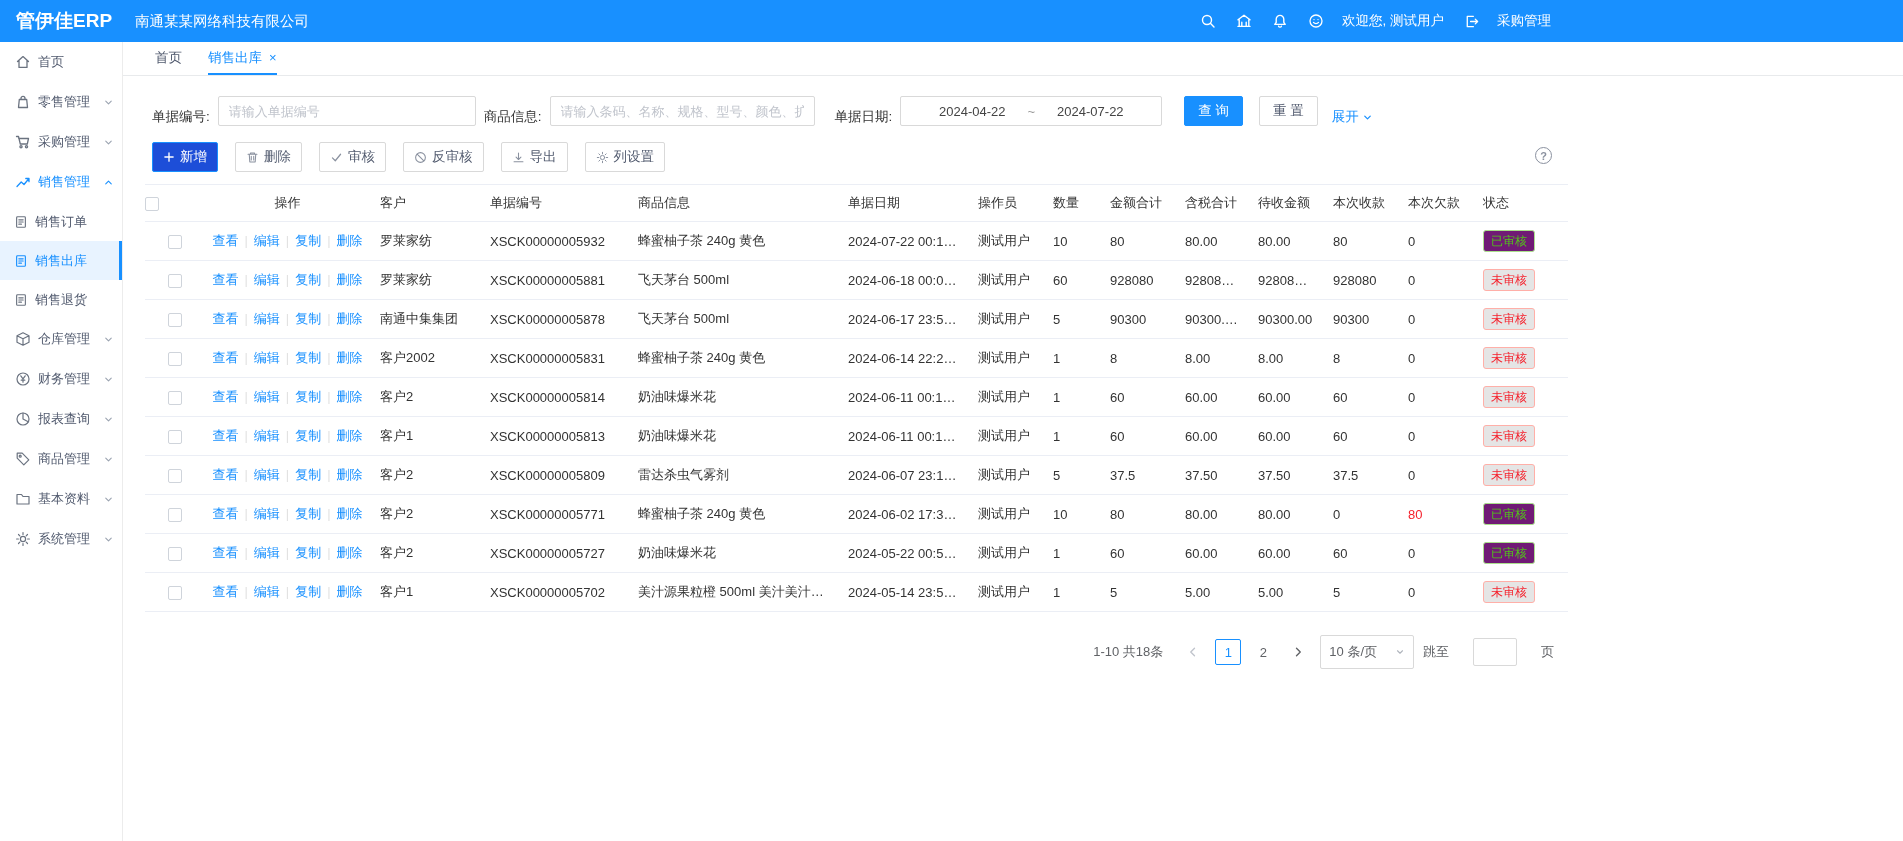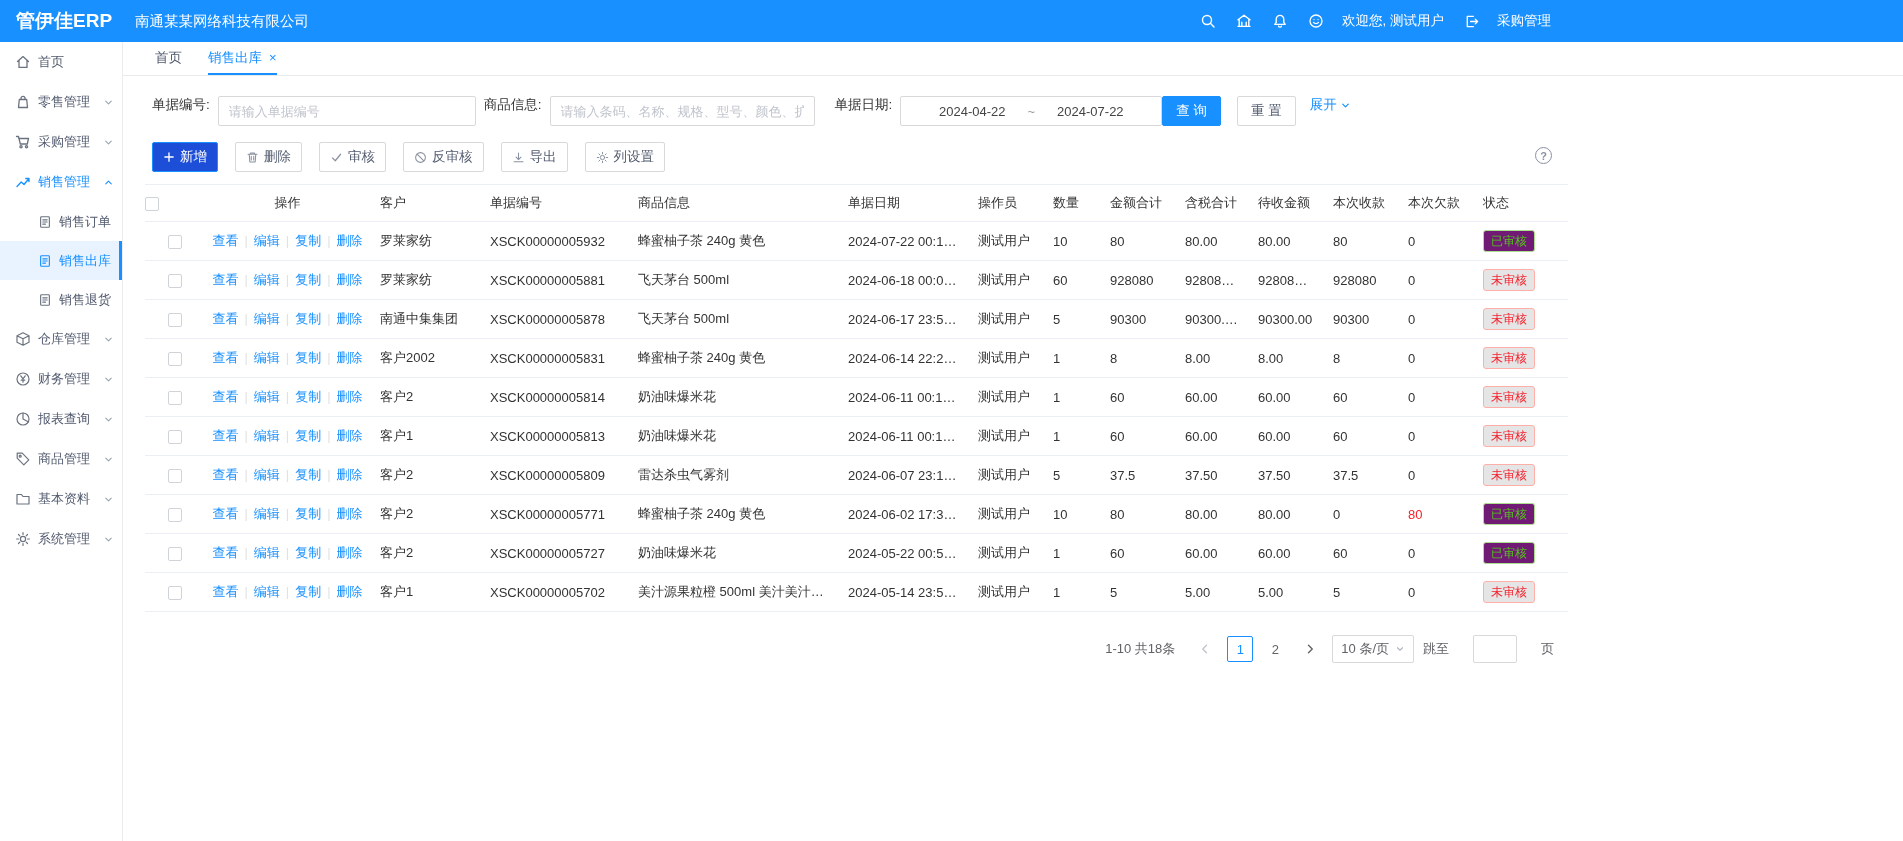--- a/index.html
+++ b/index.html
@@ -18,42 +18,42 @@
   .huser,.hlogout{display:flex;align-items:center;gap:18px;font-size:13.5px;cursor:pointer;white-space:nowrap}
 
   
   .sidebar{position:absolute;top:42px;left:0;width:123px;height:799px;background:#fff;border-right:1px solid #ececec}
   .menu-item{height:40px;display:flex;align-items:center;padding:0 8px 0 15px;color:#515a6e;cursor:pointer;white-space:nowrap}
   .mi-icon{display:flex;color:#6b7380}
   .mi-label{flex:1;margin-left:7px;font-size:13px}
   .mi-ch{display:flex;color:#9aa3b0}
   .menu-item.active{color:#1890ff}
   .menu-item.active .mi-icon,.menu-item.active .mi-ch{color:#1890ff}
-  .submenu .menu-item{padding-left:38px;height:39px}
+  .submenu .menu-item{padding-left:14px;height:39px}
   .submenu .menu-item.current{background:#e8f3ff;color:#1890ff;position:relative}
   .submenu .menu-item.current .mi-icon{color:#1890ff}
   .submenu .menu-item.current::after{content:"";position:absolute;right:0;top:0;width:3px;height:100%;background:#1890ff}
 
   
   .main{position:absolute;top:42px;left:123px;width:1780px;height:799px;background:#fff}
   .tabbar{height:34px;border-bottom:1px solid #e8eaec;display:flex;align-items:stretch;padding-left:32px}
   .tab{display:flex;align-items:center;gap:7px;margin-right:26px;font-size:13.5px;color:#515a6e;
        cursor:pointer;border-bottom:2px solid transparent}
   .tab.active{color:#1890ff;border-bottom-color:#1890ff}
   .tclose{font-size:13px;color:#1890ff;line-height:1}
 
   
-  .filters{display:flex;align-items:flex-start;margin:20px 0 0 29px}
+  .filters{display:flex;align-items:flex-end;margin:20px 0 0 29px}
   .flabel{font-size:13.5px;color:#333;margin-right:8px;white-space:nowrap}
   .finput{height:30px;border:1px solid #d9d9d9;border-radius:2px;padding:0 10px;font-size:13px;
           color:#333;outline:none;font-family:inherit;background:#fff}
   .finput::placeholder{color:#c0c4cc}
   .input-bill{width:258px}
   .input-prod{width:265px}
-  .ml8{margin-left:8px}.ml14{margin-left:14px}.ml16{margin-left:16px}.ml20{margin-left:20px}.ml22{}
+  .ml8{margin-left:8px}.ml14{margin-left:14px}.ml16{margin-left:16px}.ml20{margin-left:20px}.ml22{margin-left:22px}
   .daterange{width:262px;height:30px;border:1px solid #d9d9d9;border-radius:2px;display:flex;
              align-items:center;justify-content:center;gap:22px;font-size:13px;color:#444;cursor:pointer;background:#fff}
   .dsep{color:#999}
   .btn{height:30px;padding:0 13px;border:1px solid #d9d9d9;border-radius:2px;background:#fff;
        font-size:13.5px;color:#515a6e;cursor:pointer;font-family:inherit;white-space:nowrap}
   .btn.primary{background:#1890ff;border-color:#1890ff;color:#fff}
   .expand{display:flex;align-items:center;gap:3px;color:#1890ff;font-size:13.5px;cursor:pointer}
 
   
   .toolbar-row{position:relative;margin:16px 0 0 29px;display:flex;align-items:center;gap:17px}
@@ -84,21 +84,21 @@
 
   
   .pager{width:1445px;display:flex;justify-content:flex-end;align-items:center;gap:9px;margin-top:23px;
          padding-right:14px;color:#606266;font-size:13px}
   .pg-total{margin-right:8px}
   .pg-arrow{width:26px;height:26px;display:flex;align-items:center;justify-content:center;cursor:pointer;color:#606266}
   .pg-arrow.disabled{color:#c0c4cc}
   .pg-num{min-width:26px;height:26px;display:flex;align-items:center;justify-content:center;cursor:pointer;border-radius:2px}
   .pg-num.active{border:1px solid #1890ff;color:#1890ff}
   .pg-size{height:28px;border:1px solid #d9d9d9;border-radius:2px;display:flex;align-items:center;
-           gap:6px;padding:10px 8px;cursor:pointer;background:#fff}
+           gap:18px;padding:16px 8px;cursor:pointer;background:#fff}
   .pg-jump{display:flex;align-items:center;gap:24px}
   .pg-jump input{width:44px;height:28px;border:1px solid #d9d9d9;border-radius:2px;outline:none;
                  padding:0 6px;font-family:inherit;font-size:13px}
 </style>
 </head>
 <body>
 
 <header class="header">
   <div class="logo">管伊佳ERP</div>
   <div class="company">南通某某网络科技有限公司</div>

